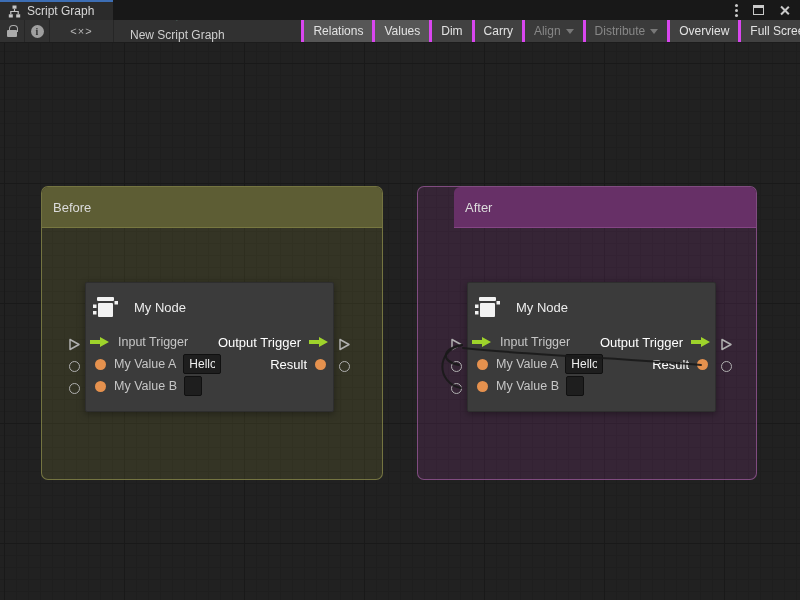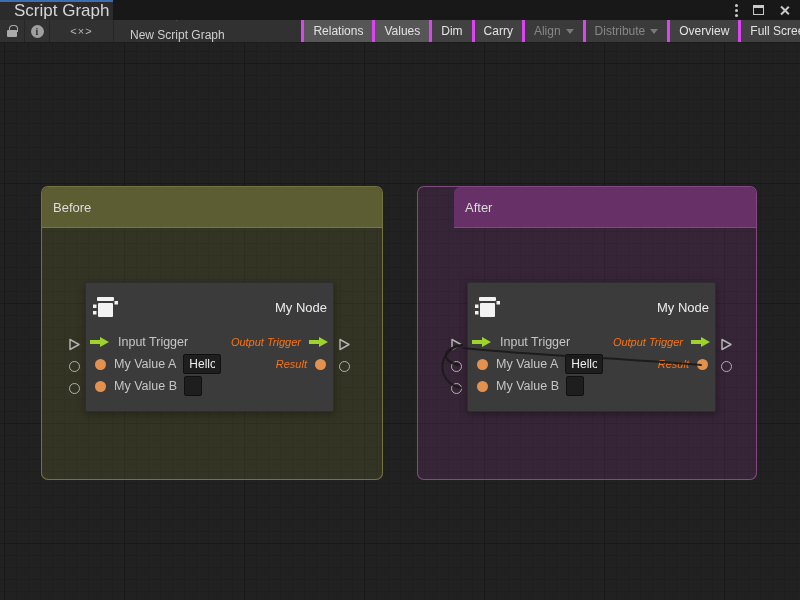--- a/index.html
+++ b/index.html
@@ -4,21 +4,21 @@
 <style>
   * { margin:0; padding:0; box-sizing:border-box; }
   html,body { width:800px; height:600px; overflow:hidden; }
   body { font-family:"Liberation Sans","DejaVu Sans",sans-serif; background:#191919; position:relative; }
 
   
   .tabbar { position:absolute; top:0; left:0; width:800px; height:20px; background:#181818;
             display:flex; align-items:stretch; }
   .tab { width:113px; background:#2b2b2b; border-top:2px solid #3d6eb4;
          display:flex; align-items:center; gap:6px; padding:0 8px; }
-  .tab-label { font-size:17px; color:#d6d6d6; white-space:nowrap; }
+  .tab-label { font-size:12px; color:#d6d6d6; white-space:nowrap; }
   .win-controls { margin-left:auto; display:flex; align-items:center; gap:15px; padding-right:10px; }
   .kebab { width:3px; height:3px; border-radius:50%; background:#c9c9c9;
            box-shadow:0 -5px 0 #c9c9c9, 0 5px 0 #c9c9c9; }
   .maxbox { width:11px; height:10px; border:1px solid #c9c9c9; border-top-width:3px; }
   .closex { position:relative; width:11px; height:11px; }
   .closex::before,.closex::after { content:""; position:absolute; left:5px; top:0; width:1.6px; height:11px;
            background:#c9c9c9; }
   .closex::before { transform:rotate(45deg); } .closex::after { transform:rotate(-45deg); }
 
   
@@ -65,25 +65,25 @@
   .group.before .group-header { background:#5d5d34; border-bottom:1px solid rgba(170,170,90,0.35); }
   .group.after { left:417px; top:143px; width:340px; height:294px;
                  background:rgba(103,48,103,0.30); border:1px solid rgba(190,110,190,0.55); }
   .group.after .group-header { background:#673067; border-bottom:1px solid rgba(190,110,190,0.35);margin-left:36px; }
 
   
   .node { position:absolute; width:249px; height:130px; background:#3b3b3b; border:1px solid #2e2e2e;
           border-radius:2px; box-shadow:0 2px 7px rgba(0,0,0,0.35); z-index:2; }
   .node.before-node { left:85px; top:239px; }
   .node.after-node { left:467px; top:239px; }
-  .node-header { height:48px; display:flex; align-items:center; gap:5px; padding:0 6px;justify-content:space-between; }
+  .node-header { height:48px; display:flex; align-items:center; gap:16px; padding:0 6px; }
   .node-title { font-size:13px; color:#ececec; }
   .port-row { height:22px; display:flex; align-items:center; padding:0 4px; }
   .plabel { font-size:12.5px; color:#c6c6c6; margin-left:8px; white-space:nowrap; }
-  .rlabel { font-size:11px; color:#f97316; margin-right:8px; white-space:nowrap;font-style:italic; }
+  .rlabel { font-size:13px; color:#ffffff; margin-right:8px; white-space:nowrap; }
   .rside { margin-left:auto; display:flex; align-items:center; }
   .valdot { width:11px; height:11px; border-radius:50%; background:#e5914e; margin-left:5px; flex:none; }
   .rside .valdot { margin:0 3px 0 0; }
   .strfield { margin-left:7px; width:38px; height:20px; background:#1e1e1e; border:1px solid #101010;
               border-radius:2px; color:#efefef; font-size:12px; padding:0 5px;
               font-family:"Liberation Sans",sans-serif; }
   .boolfield { margin-left:7px; width:18px; height:20px; background:#1e1e1e; border:1px solid #101010;
               border-radius:2px; }
   .outer-port { position:absolute; }
   .ol-tri { left:-18px; top:55px; } .or-tri { right:-18px; top:55px; }

